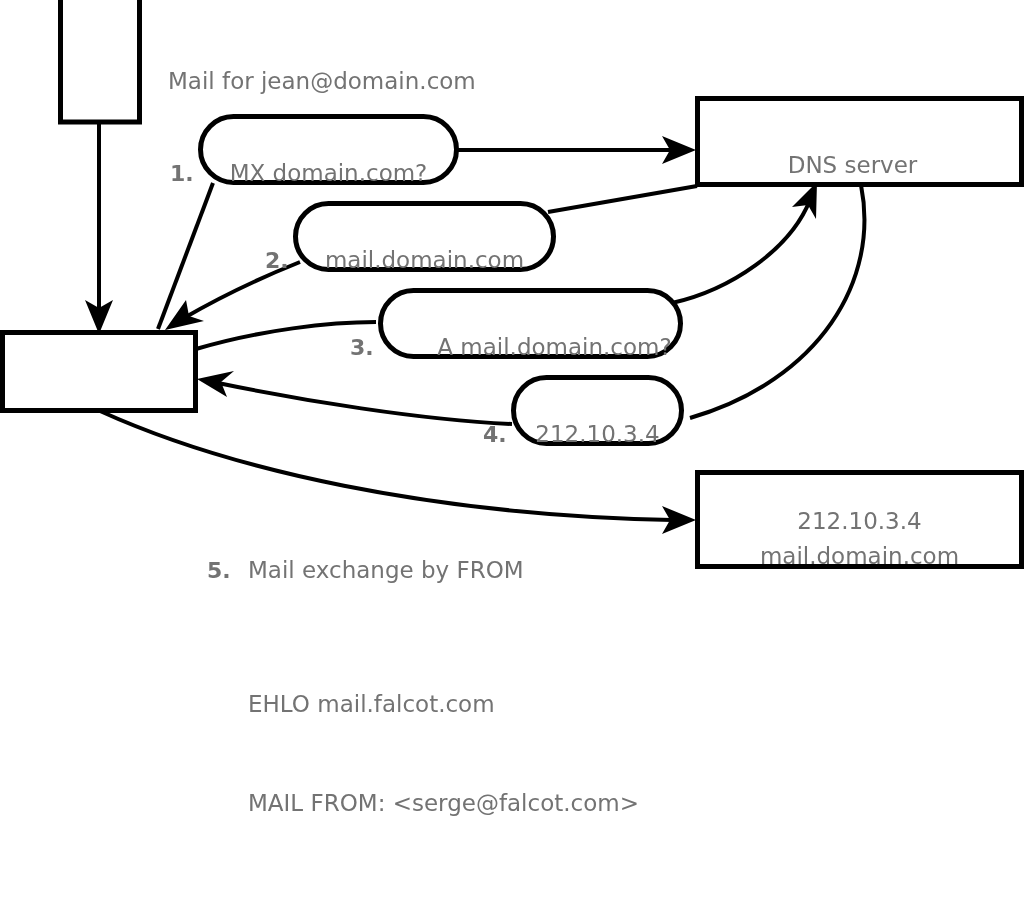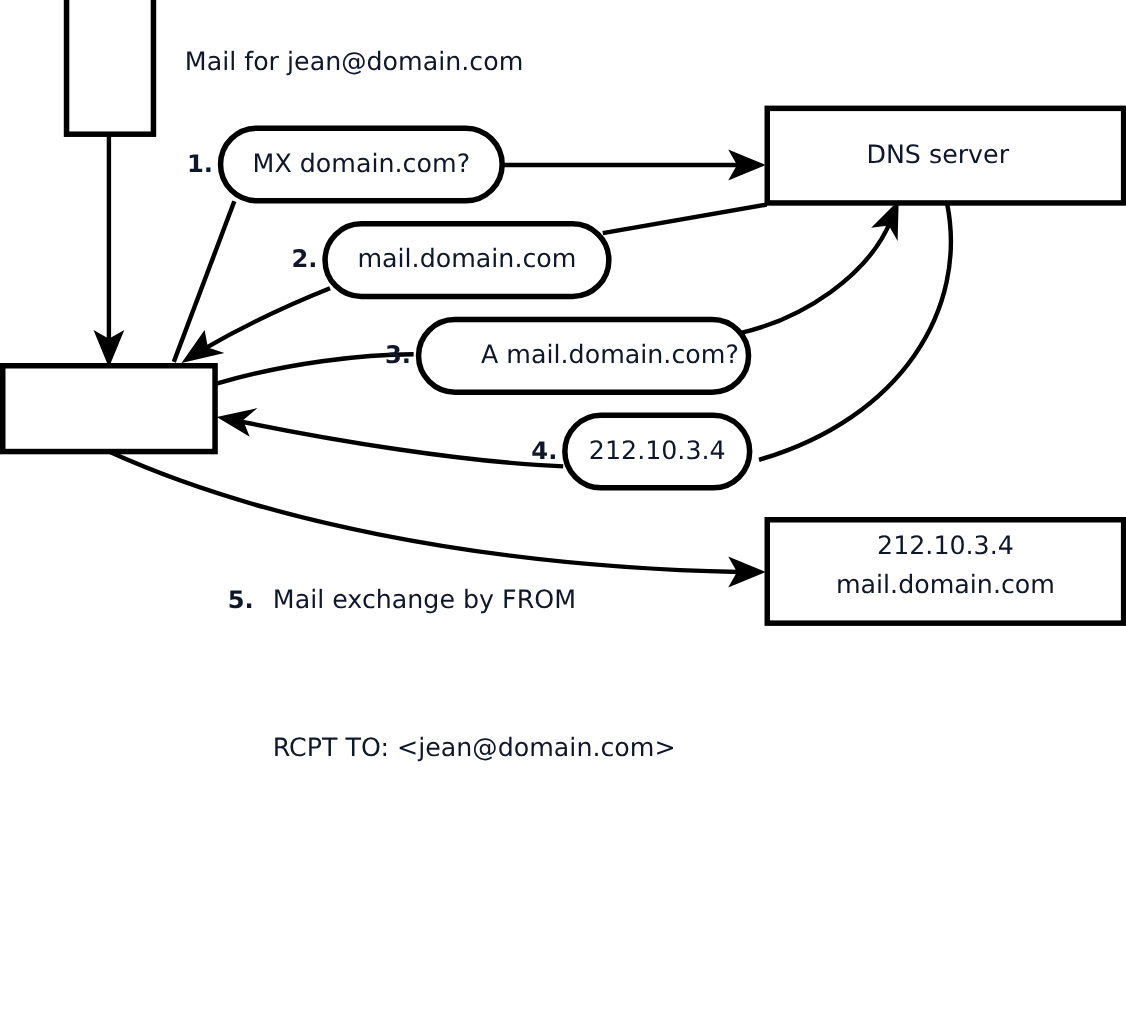--- a/index.html
+++ b/index.html
@@ -41,23 +41,24 @@
     stroke: #000000;
     stroke-width: 5;
   }
   .arrowhead {
     fill: #000000;
     stroke: none;
   }
 
   .txt {
     position: absolute;
-    color: #0f172a;
+    color: #737373;
     white-space: pre;
     line-height: 1.0;
+    margin-top: 24px;
   }
   .node-label {
     font-size: 23px;
     text-align: center;
   }
   .bubble-label {
     font-size: 23px;
     text-align: center;
   }
   .step-num {
@@ -137,21 +138,22 @@
 
   <div class="txt bubble-label centerbox" style="left:200px; top:116px; width:257px; height:67px;">MX domain.com?</div>
   <div class="txt bubble-label centerbox" style="left:295px; top:203px; width:259px; height:67px;">mail.domain.com</div>
   <div class="txt bubble-label centerbox" style="left:380px; top:290px; width:301px; height:67px;padding-left:24px;">A mail.domain.com?</div>
   <div class="txt bubble-label centerbox" style="left:513px; top:377px; width:169px; height:67px;">212.10.3.4</div>
 
   <div class="txt step-num" style="left:207px; top:536px;">5.</div>
   <div class="txt caption" style="left:248px; top:535px;">Mail exchange by FROM</div>
 
   <div class="txt mono-block" style="left:248px; top:598px; width:520px;">
-    <div>RCPT TO: &lt;jean@domain.com&gt;</div>
+    <div>EHLO mail.falcot.com</div>
+    <div>MAIL FROM: &lt;serge@falcot.com&gt;</div>
     
     
     
     
     
     
     
   </div>
 
 </div>

